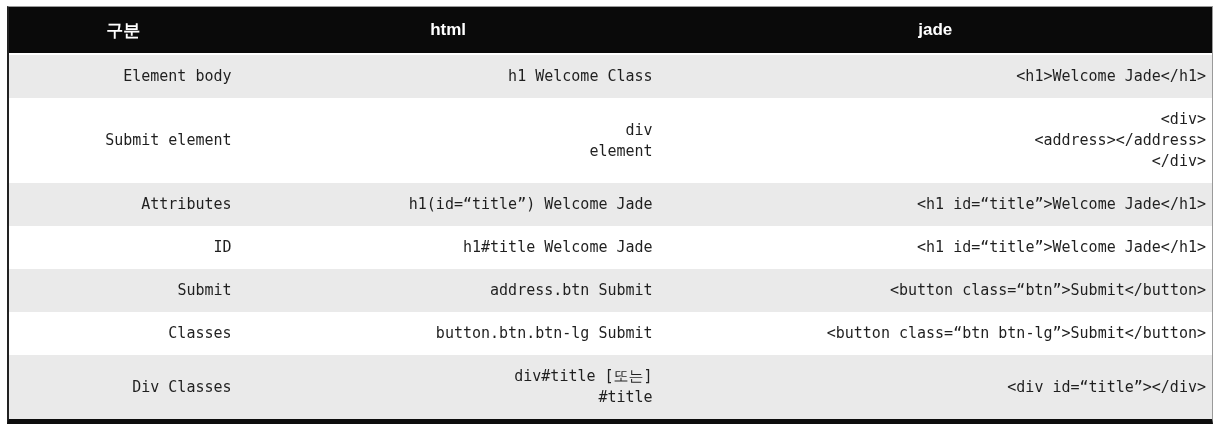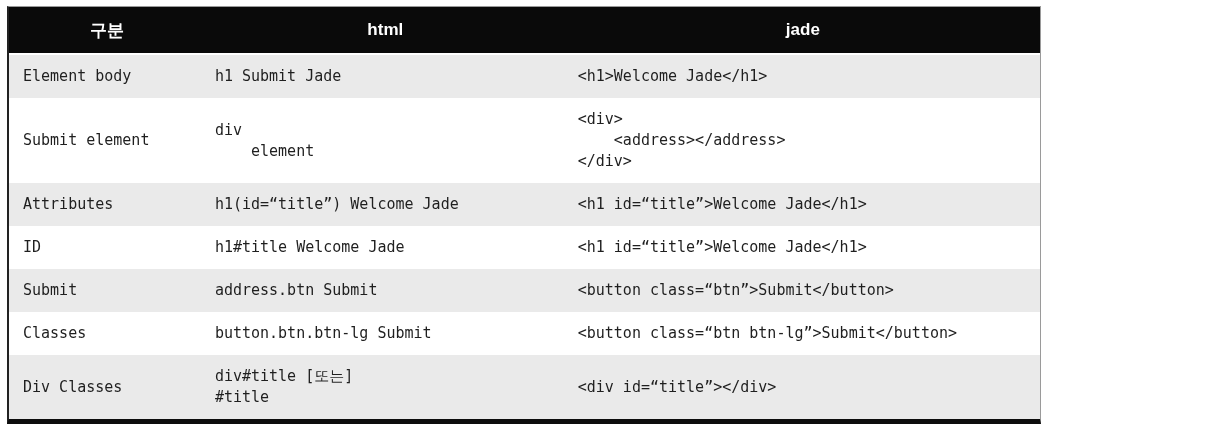--- a/index.html
+++ b/index.html
@@ -6,21 +6,21 @@
     margin: 0;
     padding: 0;
     background: #ffffff;
     width: 1230px;
     height: 438px;
     overflow: hidden;
     font-family: "DejaVu Sans Mono", "Liberation Mono", monospace;
   }
   .table-wrap {
     box-sizing: border-box;
-    width: 1034px;
+    width: 1206px;
     margin: 6px 12px 0 7px;
     border-left: 2px solid #222222;
     border-top: 1px solid #9a9a9a;
     border-right: 1px solid #9a9a9a;
     border-bottom: 5px solid #0d0d0d;
   }
   table {
     width: 100%;
     border-collapse: collapse;
     table-layout: fixed;
@@ -48,20 +48,21 @@
   }
   tbody td.cell-jade { padding-left: 10px; }
   tbody td.cell-html { padding-left: 12px; }
   tbody tr.alt { background: #eaeaea; }
   tbody tr     { background: #ffffff; }
   td pre {
     margin: 0;
     font: inherit;
     white-space: pre;
     line-height: 21px;
+    text-align: right;
   }
 </style>
 </head>
 <body>
 
 <div class="table-wrap">
   <table>
     <colgroup>
       <col class="c-cat">
       <col class="c-jade">
@@ -73,21 +74,21 @@
         <th>html</th>
         <th>jade</th>
       </tr>
     </thead>
     <tbody>
         <tr class="alt">
           <td class="cell-category">
             <pre>Element body</pre>
           </td>
           <td class="cell-jade">
-            <pre>h1 Submit Jade</pre>
+            <pre>h1 Welcome Class</pre>
           </td>
           <td class="cell-html">
             <pre>&lt;h1&gt;Welcome Jade&lt;/h1&gt;</pre>
           </td>
         </tr>
         <tr>
           <td class="cell-category">
             <pre>Submit element</pre>
           </td>
           <td class="cell-jade">

